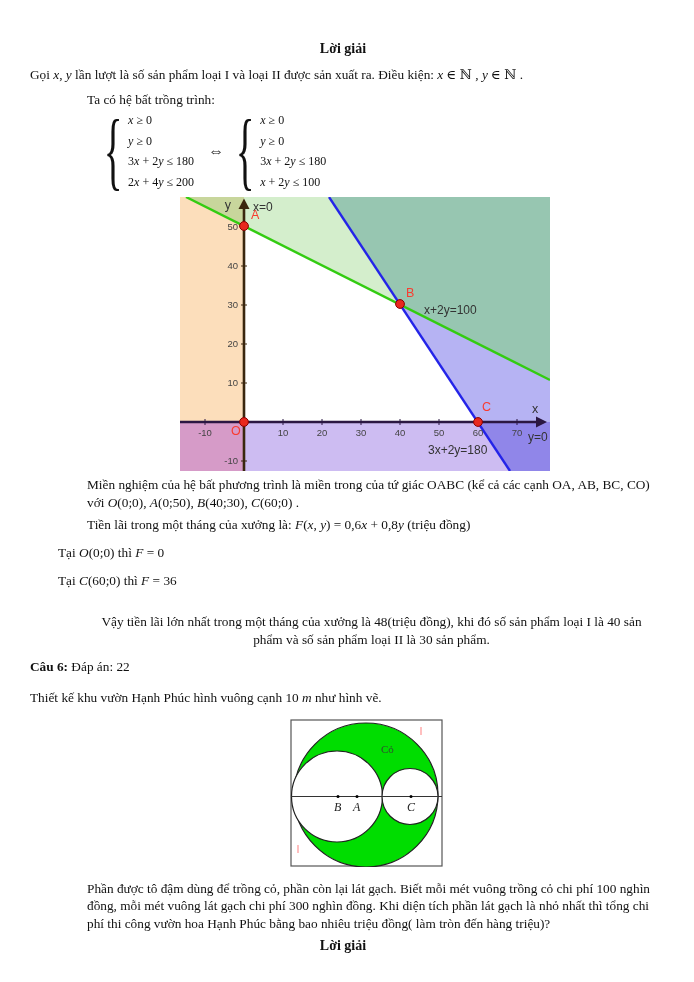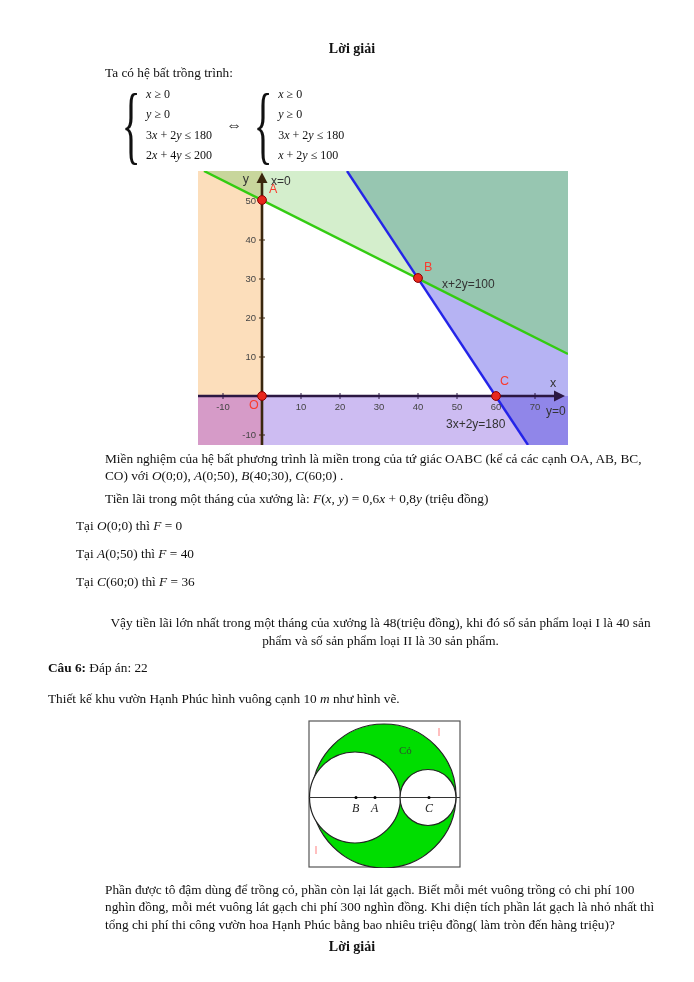--- a/index.html
+++ b/index.html
@@ -1,17 +1,17 @@
 <!DOCTYPE html>
 <html><head>
 <meta charset="utf-8">
 <style>
   html,body{margin:0;padding:0;background:#ffffff;}
   body{width:694px;height:982px;font-family:"Liberation Serif","DejaVu Serif",serif;color:#111;}
-  .doc{box-sizing:border-box;width:694px;height:982px;padding:40px 38px 0 48px;position:relative;}
+  .doc{box-sizing:border-box;width:694px;height:982px;padding:40px 38px 0 30px;position:relative;}
   .title{text-align:center;font-weight:bold;font-size:14px;line-height:17px;}
   .p{font-size:13.3px;line-height:17.6px;margin:0;}
   .first{margin-top:9px;}
   .indent{margin-left:57px;}
   .sys-label{margin-top:7px;}
   .math i{font-style:italic;}
   .system-row{display:flex;align-items:center;margin:2px 0 0 72px;}
   .system{display:flex;align-items:center;}
   .brace{display:inline-block;font-size:46px;font-weight:300;transform:scaleY(1.88) scaleX(.85);transform-origin:center;line-height:46px;color:#111;}
   .rows{margin-left:4px;font-size:12px;}
@@ -36,20 +36,21 @@
   .ptl{font-size:12.5px;fill:#f93b2f;}
   .figlbl{font-family:"Liberation Serif","DejaVu Serif",serif;font-size:12px;font-style:italic;fill:#222;}
 </style>
 </head>
 <body>
 
 <div class="doc">
 
   <div class="title">Lời giải</div>
 
+  <p class="p first"><span>Gọi </span><span class="math"><i>x</i>, <i>y</i></span><span> lần lượt là số sản phẩm loại I và loại II được sản xuất ra. Điều kiện: </span><span class="math"><i>x</i> ∈ ℕ , <i>y</i> ∈ ℕ</span><span> .</span></p>
 
   <p class="p indent sys-label">Ta có hệ bất trồng trình:</p>
 
   <div class="system-row">
     <div class="system">
       <span class="brace">{</span>
       <div class="rows">
         <div class="math"><i>x</i> ≥ 0</div>
         <div class="math"><i>y</i> ≥ 0</div>
         <div class="math">3<i>x</i> + 2<i>y</i> ≤ 180</div>
@@ -139,21 +140,20 @@
       <text class="gtxt ptl" x="302" y="214">C</text>
       <text class="gtxt ptl" x="51" y="238" font-size="11">O</text>
     </svg>
   </div>
 
   <p class="p indent mien"><span>Miền nghiệm của hệ bất phương trình là miền trong của tứ giác OABC (kể cả các cạnh OA, AB, BC, CO) với </span><span class="math"><i>O</i>(0;0)</span><span>, </span><span class="math"><i>A</i>(0;50)</span><span>, </span><span class="math"><i>B</i>(40;30)</span><span>, </span><span class="math"><i>C</i>(60;0)</span><span> .</span></p>
 
   <p class="p indent tien"><span>Tiền lãi trong một tháng của xưởng là: </span><span class="math"><i>F</i>(<i>x</i>, <i>y</i>) = 0,6<i>x</i> + 0,8<i>y</i></span><span> (triệu đồng)</span></p>
 
   <p class="p indent tai"><span>Tại </span><span class="math"><i>O</i>(0;0)</span><span> thì </span><span class="math"><i>F</i> = 0</span></p>
-  <p class="p indent tai"><span>Tại </span><span class="math"><i>A</i>(0;50)</span><span> thì </span><span class="math"><i>F</i> = 40</span></p>
   <p class="p indent tai"><span>Tại </span><span class="math"><i>C</i>(60;0)</span><span> thì </span><span class="math"><i>F</i> = 36</span></p>
 
   <p class="p indent vay">Vậy tiền lãi lớn nhất trong một tháng của xưởng là 48(triệu đồng), khi đó số sản phẩm loại I là 40 sản phẩm và số sản phẩm loại II là 30 sản phẩm.</p>
 
   <p class="p cau6"><b>Câu 6:</b><span> Đáp án: 22</span></p>
 
   <p class="p thiet"><span>Thiết kế khu vườn Hạnh Phúc hình vuông cạnh </span><span class="math">10 <i>m</i></span><span> như hình vẽ.</span></p>
 
   <div class="fig-wrap">
     <svg width="153" height="148" viewBox="0 0 153 148">

